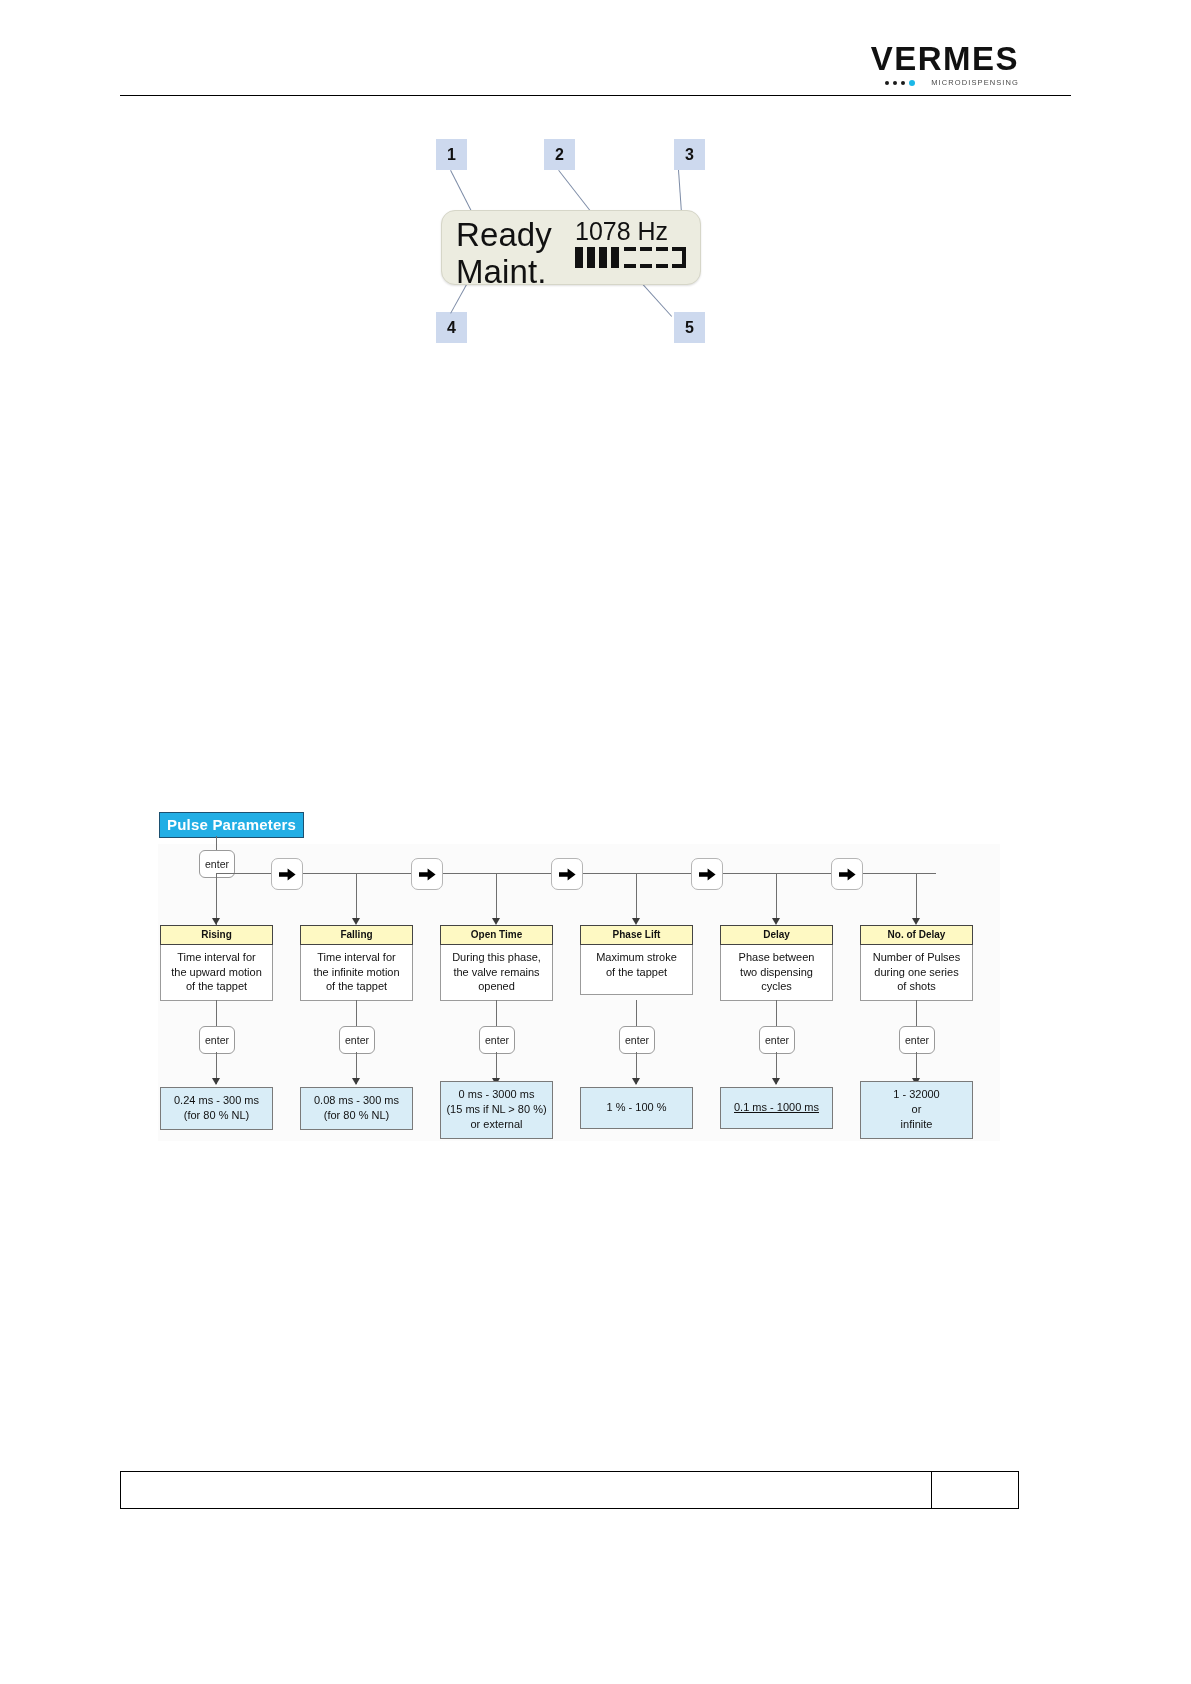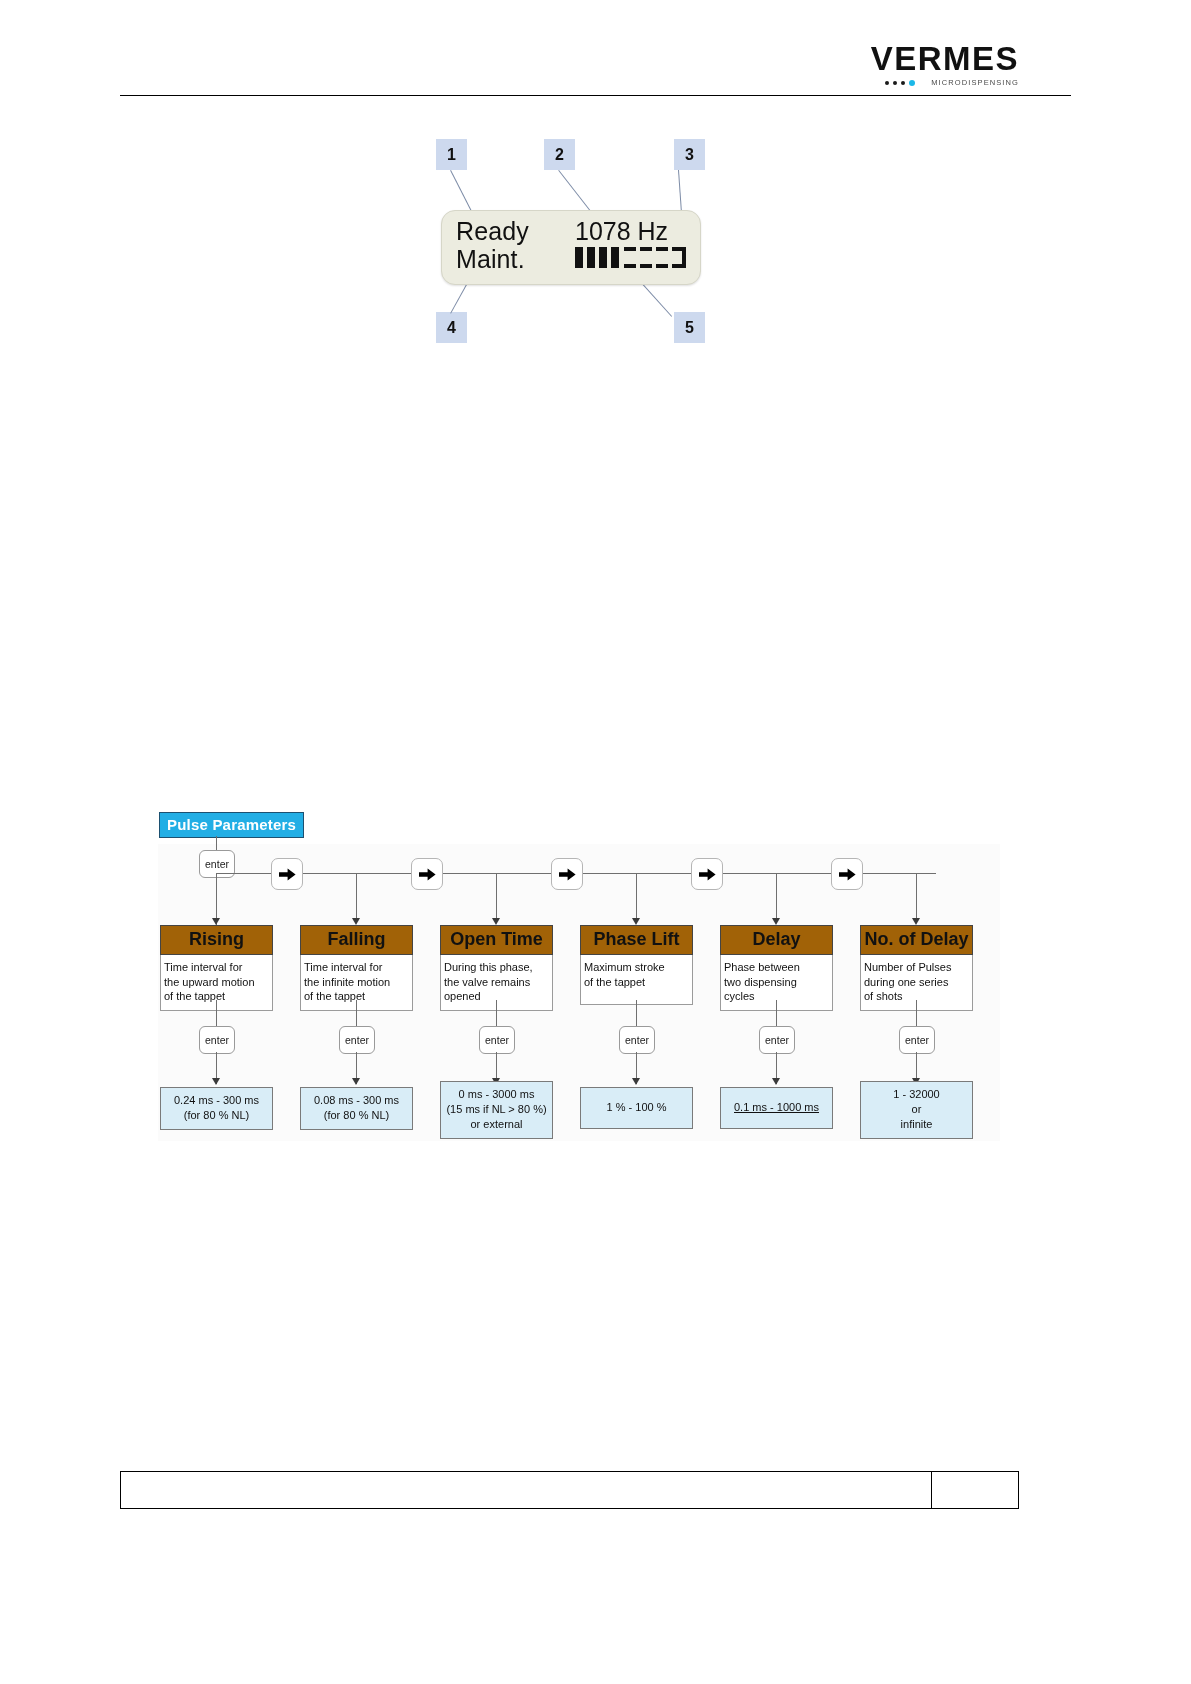--- a/index.html
+++ b/index.html
@@ -36,21 +36,21 @@
   
   .lcd{
     position:absolute;left:441px;top:210px;width:258px;height:73px;
     background:#ecece0;border:1.2px solid #d6d6c8;border-radius:14px;
     box-shadow:0 1px 2px rgba(0,0,0,.12);
   }
   .lcd-inner{
     position:absolute;inset:0;padding:6px 14px 0 14px;box-sizing:border-box;
     display:flex;justify-content:space-between;
   }
-  .lcd-left{font-size:25px;line-height:1.12;letter-spacing:.1px;color:#111;}
+  .lcd-left{font-size:33px;line-height:1.12;letter-spacing:.1px;color:#111;}
   .lcd-right{text-align:left;}
   .lcd-freq{font-size:25px;line-height:1.12;color:#111;white-space:nowrap;}
   .gauge{display:flex;align-items:center;margin-top:2px;height:21px;}
   .gauge .seg{width:8px;height:21px;background:#111;margin-right:4px;}
   .gauge .empty-wrap{
     position:relative;width:62px;height:21px;margin-left:1px;
   }
   .gauge .empty-wrap .dash{
     position:absolute;height:4px;background:#111;
   }
@@ -91,27 +91,27 @@
   .arrow-box svg{display:block;}
 
   .vline{position:absolute;width:1.1px;background:#6f6f6f;}
   .hline{position:absolute;height:1.1px;background:#6f6f6f;}
   .vline-arrow{position:absolute;width:0;height:0;
     border-left:4.5px solid transparent;border-right:4.5px solid transparent;
     border-top:7px solid #3a3a3a;}
 
   .param-col{position:absolute;width:113px;}
   .param-head{
-    background:#a16207;border:1px solid #444;
-    font-weight:bold;font-size:18px;text-align:center;
+    background:#fef9c3;border:1px solid #444;
+    font-weight:bold;font-size:10px;text-align:center;
     padding:3px 0 4px 0;color:#111;
   }
   .param-body{
     border:1px solid #9b9b9b;border-top:none;background:#fff;
-    font-size:11px;line-height:1.34;color:#111;
+    font-size:11px;line-height:1.34;text-align:center;color:#111;
     padding:5px 3px 6px 3px;min-height:50px;box-sizing:border-box;
   }
   .param-body div{white-space:nowrap;}
   .value-box{
     position:absolute;width:113px;background:#d9edf7;border:1px solid #7a7a7a;
     font-size:11px;line-height:1.35;text-align:center;color:#111;
     padding:5px 2px 6px 2px;box-sizing:border-box;
   }
   .value-box div{white-space:nowrap;}
 

